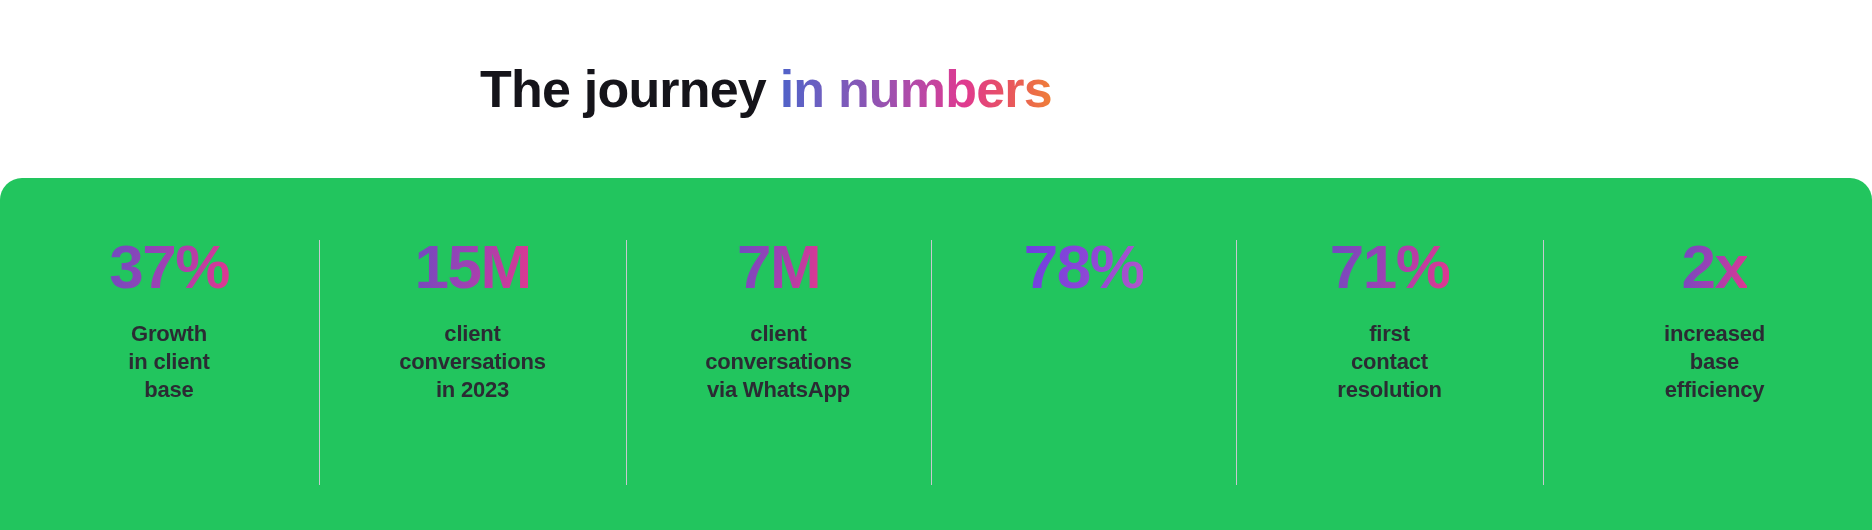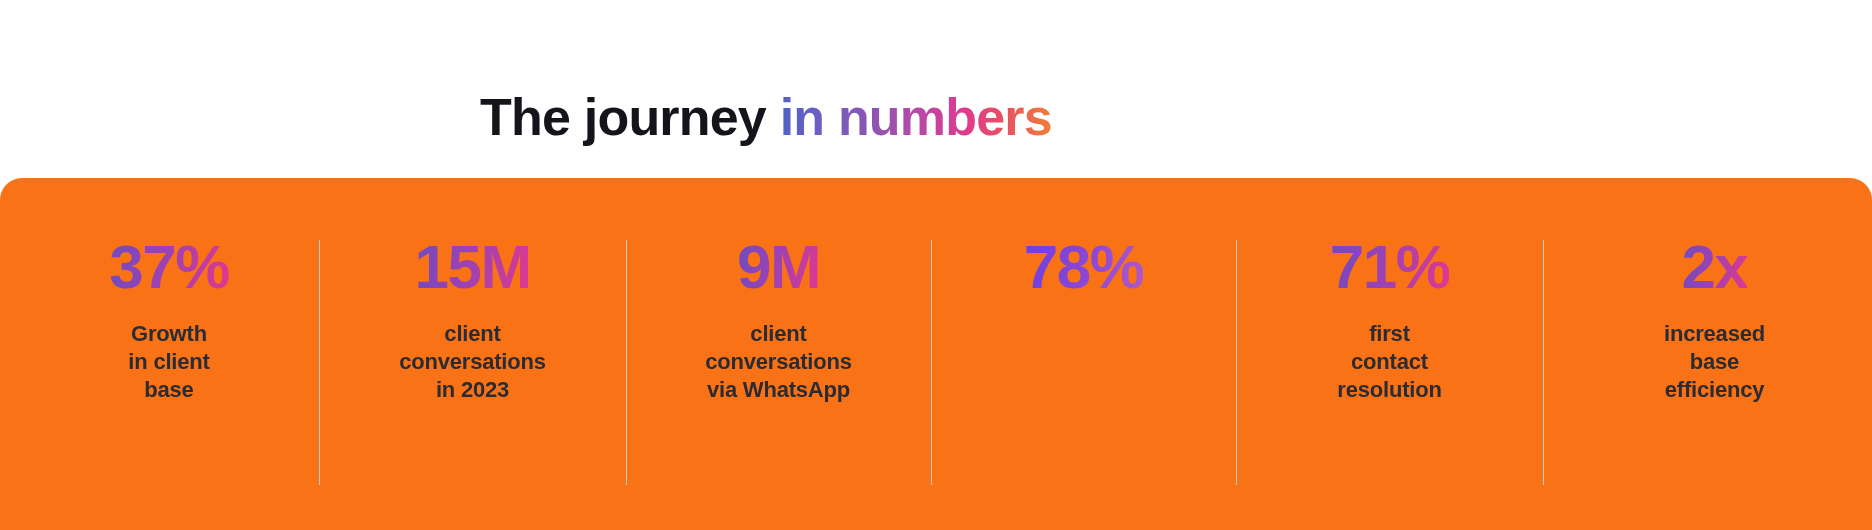--- a/index.html
+++ b/index.html
@@ -26,21 +26,20 @@
   
   .heading-wrap {
     position: absolute;
     left: 0;
     top: 0;
     width: 1532px;
     height: 178px;
     display: flex;
     align-items: center;
     justify-content: center;
-    margin-top: 28px;
   }
   .heading {
     font-size: 52px;
     font-weight: 700;
     letter-spacing: -0.8px;
     line-height: 1;
     white-space: nowrap;
     margin: 0;
     padding: 0;
   }
@@ -63,21 +62,21 @@
     -webkit-text-fill-color: transparent;
   }
 
   
   .stats-card {
     position: absolute;
     left: 0;
     top: 178px;
     width: 1872px;
     height: 352px;
-    background: #f97316;
+    background: #22c55e;
     border-radius: 22px 22px 0 0;
     box-sizing: border-box;
   }
 
   .stats-row {
     position: absolute;
     left: 0;
     top: 0;
     width: 1872px;
     height: 352px;
@@ -167,21 +166,21 @@
       <div class="stat s1">
         <span class="divider"></span>
         <div class="stat-value">15M</div>
         <div class="stat-label">client
 conversations
 in 2023</div>
       </div>
 
       <div class="stat s2">
         <span class="divider"></span>
-        <div class="stat-value">9M</div>
+        <div class="stat-value">7M</div>
         <div class="stat-label">client
 conversations
 via WhatsApp</div>
       </div>
 
       <div class="stat s3">
         <span class="divider"></span>
         <div class="stat-value">78%</div>
       </div>
 

